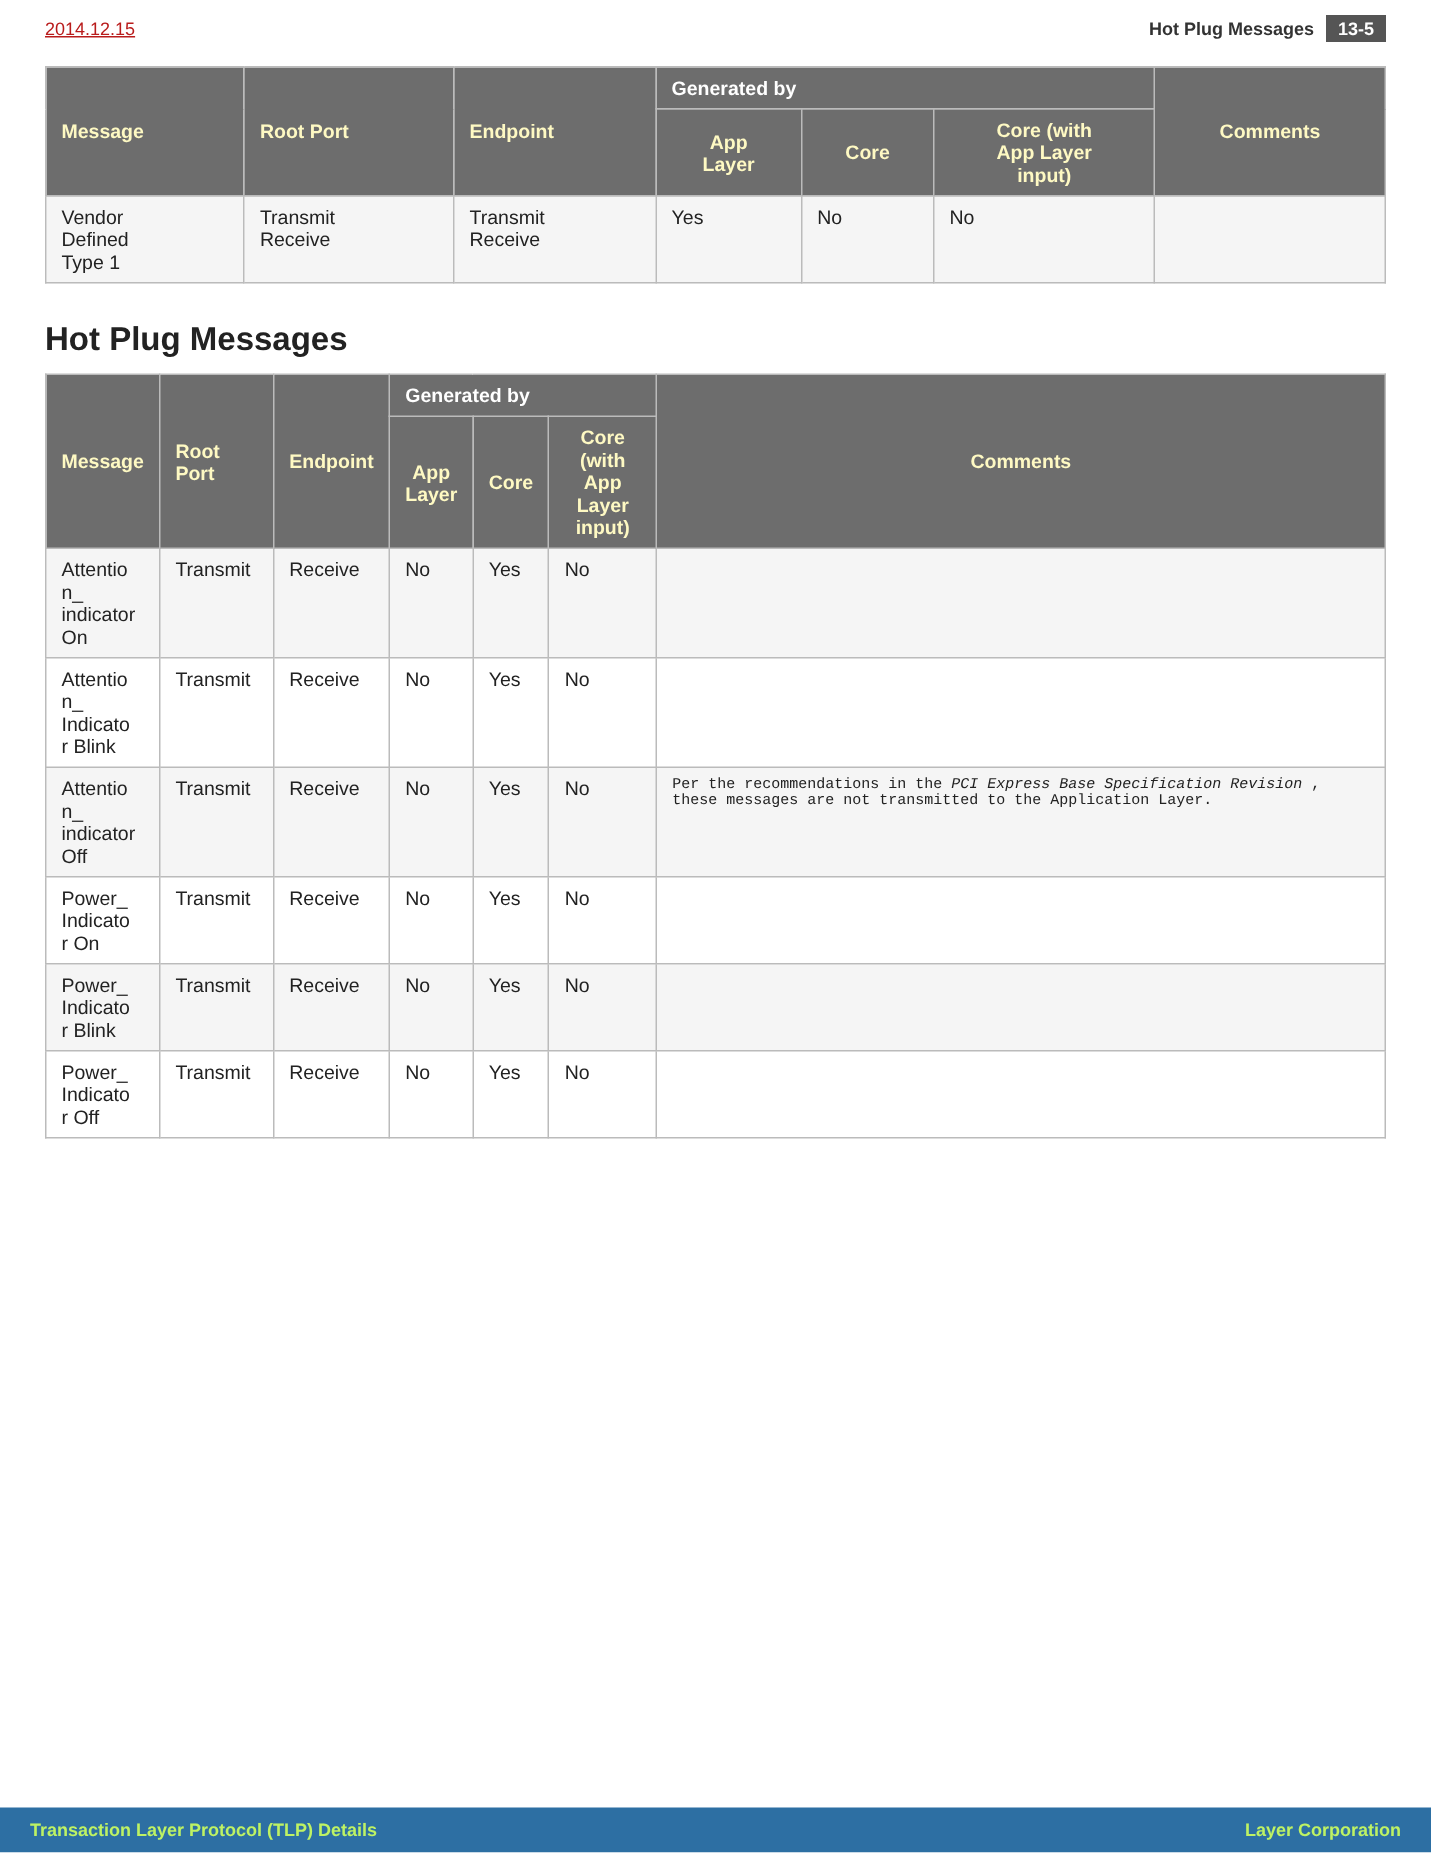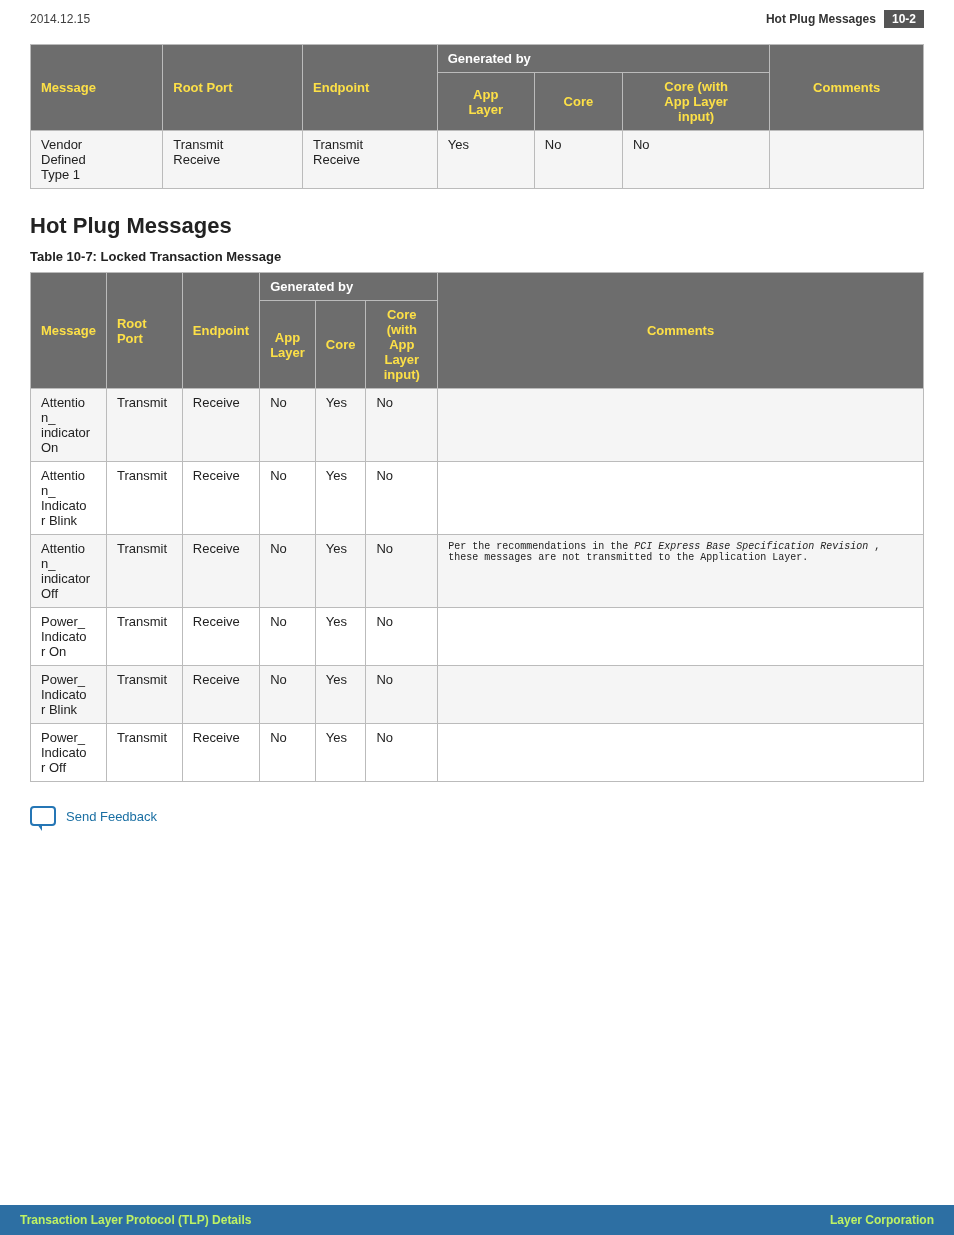--- a/index.html
+++ b/index.html
@@ -14,21 +14,22 @@
     }
     .page-header {
       display: flex;
       justify-content: space-between;
       align-items: center;
       padding: 10px 30px 6px 30px;
       border-bottom: none;
     }
     .page-header-date {
       font-size: 12px;
-      color: #404040;
+      color: #b91c1c;
+      text-decoration: underline;
     }
     .page-header-right {
       display: flex;
       align-items: center;
       gap: 0;
     }
     .page-header-section {
       font-size: 12px;
       color: #333;
       font-weight: bold;
@@ -51,21 +52,21 @@
       margin-bottom: 24px;
     }
     table th, table td {
       border: 1px solid #bbb;
       padding: 6px 10px;
       vertical-align: top;
       font-size: 13px;
     }
     table thead th {
       background: #6d6d6d;
-      color: #fde047;
+      color: #fef9c3;
       font-weight: bold;
       text-align: center;
       vertical-align: middle;
     }
     table thead th.left-align {
       text-align: left;
     }
     table tbody td {
       background: #fff;
       vertical-align: top;
@@ -142,21 +143,21 @@
     .italic { font-style: italic; }
     .comments-cell { font-size: 10px; font-family: Liberation Mono, monospace; }
   </style>
 </head>
 <body>
 
 <div class="page-header">
   <span class="page-header-date">2014.12.15</span>
   <div class="page-header-right">
     <span class="page-header-section">Hot Plug Messages</span>
-    <span class="page-header-num">10-2</span>
+    <span class="page-header-num">13-5</span>
   </div>
 </div>
 
 <div class="content">
 
   <table>
     <thead>
       <tr>
         <th rowspan="2" class="left-align">Message</th>
         <th rowspan="2" class="left-align">Root Port</th>
@@ -178,21 +179,20 @@
         <td>Yes</td>
         <td>No</td>
         <td>No</td>
         <td></td>
       </tr>
     </tbody>
   </table>
 
   <div class="section-title">Hot Plug Messages</div>
 
-  <div class="table-caption">Table 10-7: Locked Transaction Message</div>
 
   <table>
     <thead>
       <tr>
         <th rowspan="2" class="left-align">Message</th>
         <th rowspan="2" class="left-align">Root Port</th>
         <th rowspan="2" class="left-align">Endpoint</th>
         <th colspan="3" class="gen-by-header">Generated by</th>
         <th rowspan="2">Comments</th>
       </tr>
@@ -253,23 +253,19 @@
         <td>Transmit</td>
         <td>Receive</td>
         <td>No</td>
         <td>Yes</td>
         <td>No</td>
         <td></td>
       </tr>
     </tbody>
   </table>
 
-  <div class="send-feedback">
-    <span class="bubble-icon"></span>
-    <span>Send Feedback</span>
-  </div>
 
 </div>
 
 <div class="page-footer">
   <span>Transaction Layer Protocol (TLP) Details</span>
   <span>Layer Corporation</span>
 </div>
 
 </body></html>

